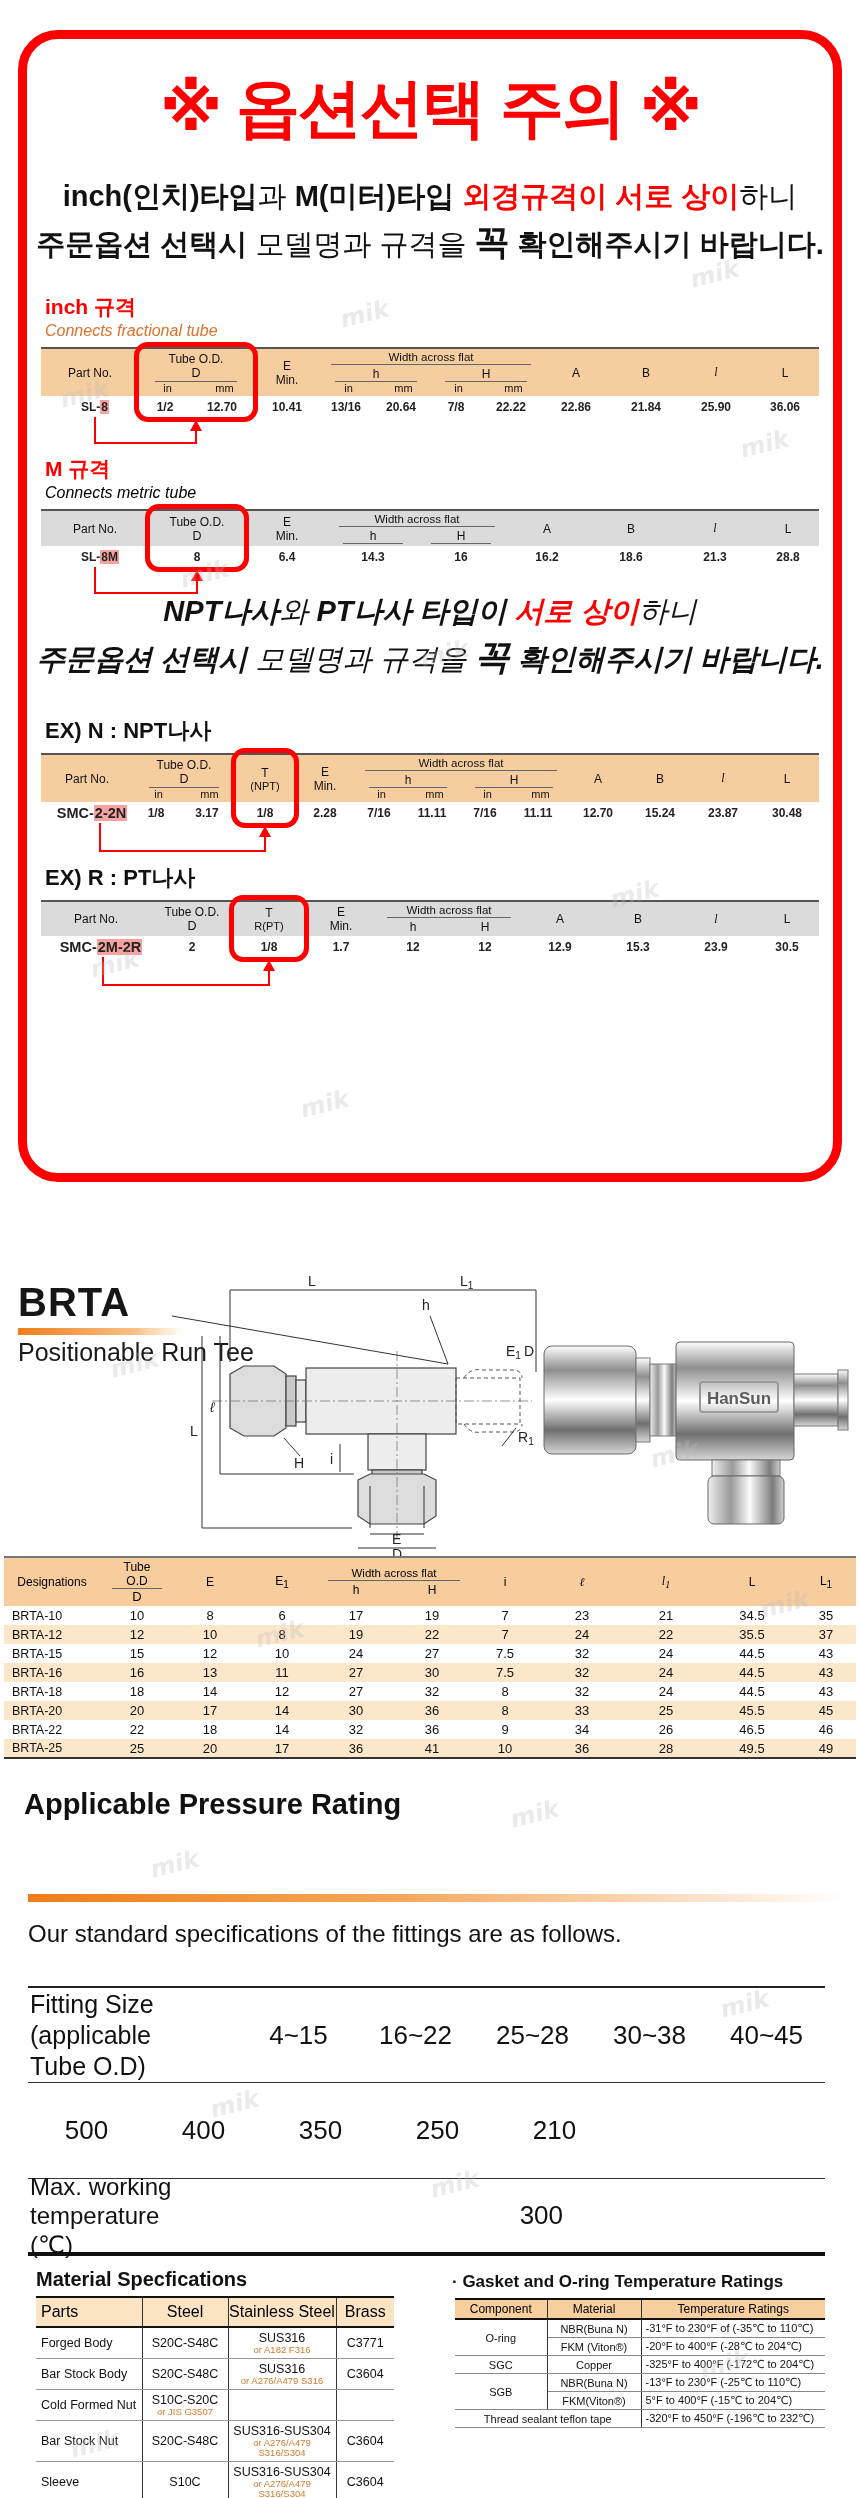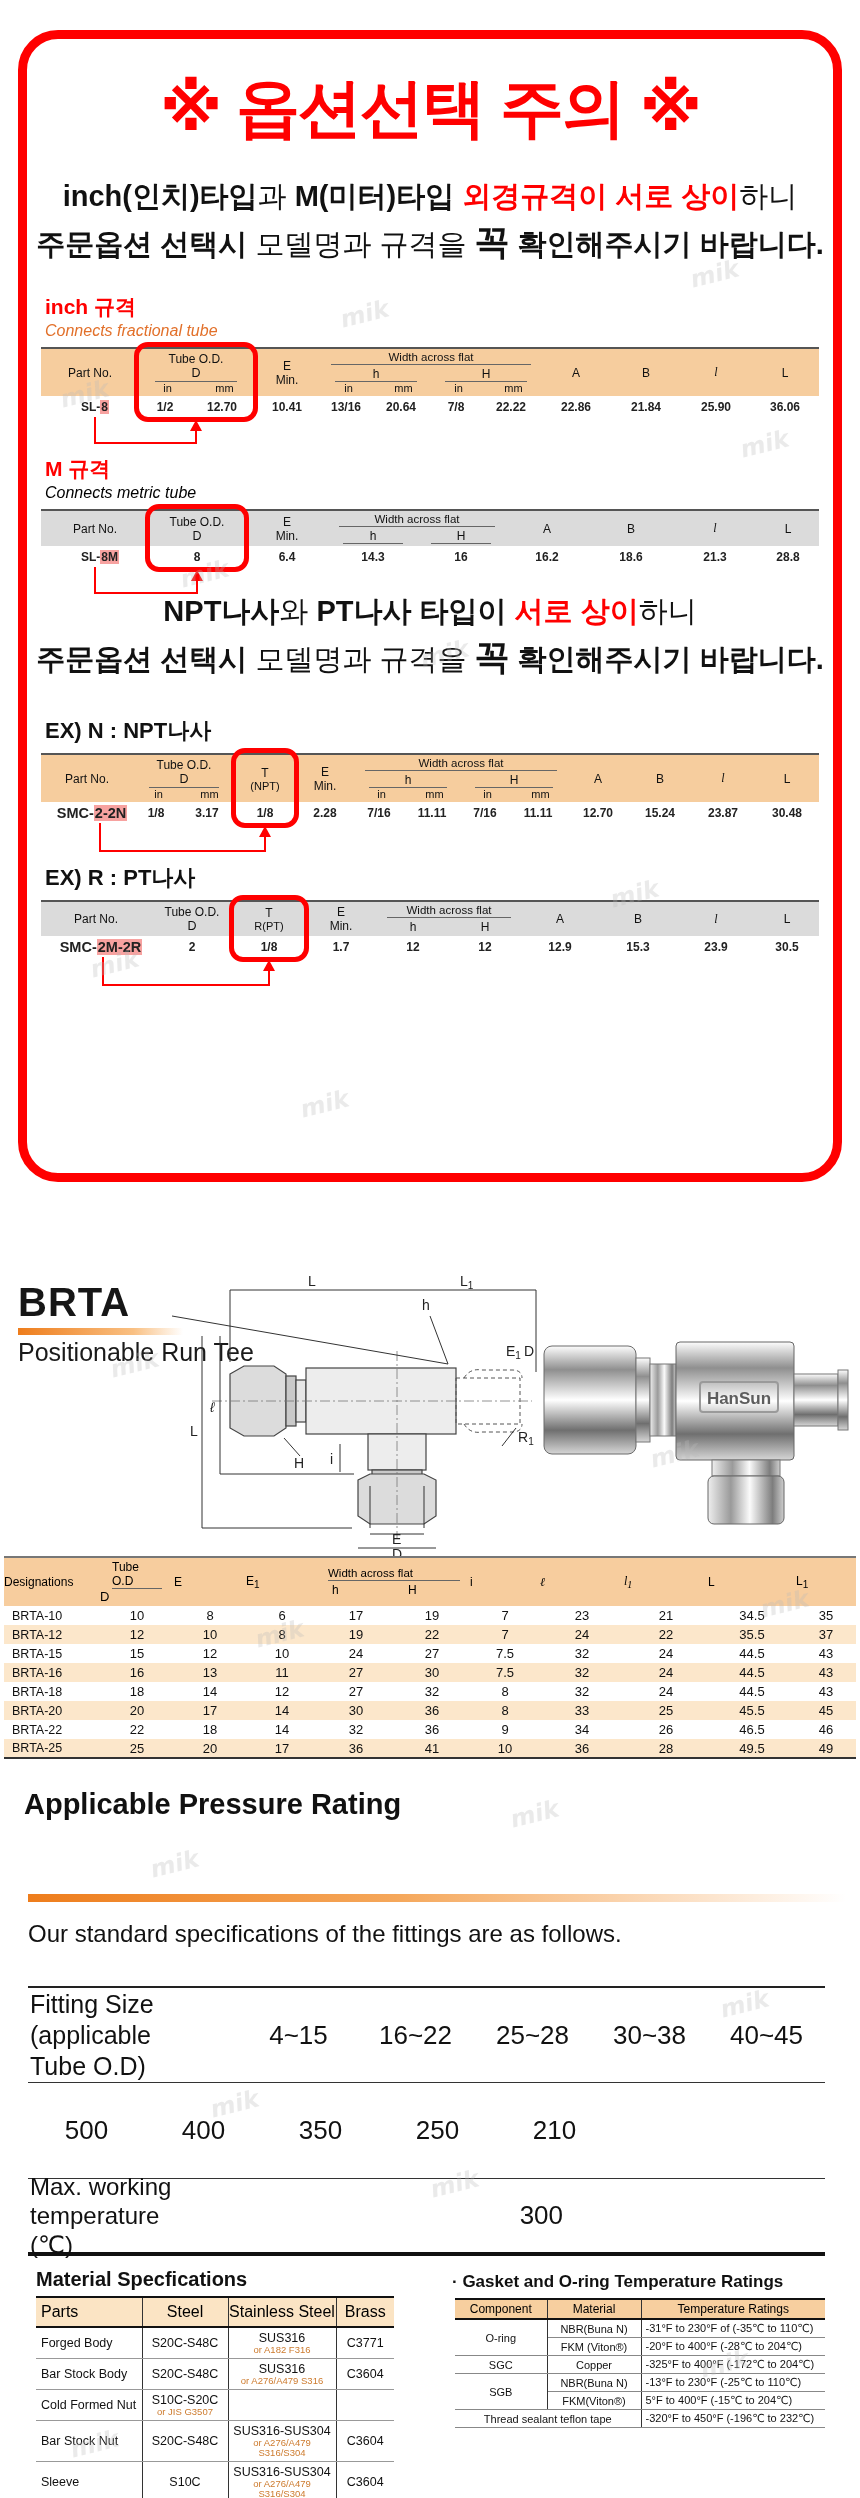--- a/index.html
+++ b/index.html
@@ -47,21 +47,21 @@
   .brta-sec { position:absolute; left:0; top:1276px; width:768px; height:280px; }
   .brta-title { position:absolute; left:18px; top:4px; font-size:40px; font-weight:bold; color:#161616; letter-spacing:1px; }
   .brta-bar { position:absolute; left:18px; top:52px; width:165px; height:7px; background:linear-gradient(to right,#ee7d1c,#f9c083 70%,#fff); }
   .brta-subtitle { position:absolute; left:18px; top:62px; font-size:25px; color:#1a1a1a; }
   .diagram { position:absolute; left:172px; top:0; }
   .photo { position:absolute; left:540px; top:40px; }
 
   
   .brta-tbl-wrap { position:absolute; left:4px; top:1556px; width:852px; }
   table.brta { border-collapse:collapse; table-layout:fixed; width:852px; border-top:2px solid #777; border-bottom:2px solid #333; }
-  table.brta th { font-weight:normal; font-size:12px; background:#f7cd9e; text-align:left; vertical-align:middle; padding:2px 0; }
+  table.brta th { font-weight:normal; font-size:12px; background:#f7cd9e; text-align:center; vertical-align:middle; padding:2px 0; }
   table.brta td { font-size:13px; color:#111; text-align:center; height:19px; }
   table.brta tbody tr:nth-child(even) td { background:#fce7cb; }
   table.brta td.desig { text-align:left; padding-left:8px; font-size:12.5px; }
 
   
   .ap-head { position:absolute; left:24px; top:1788px; font-size:29px; font-weight:bold; color:#111; }
   .ap-bar { position:absolute; left:28px; top:1894px; width:818px; height:8px; background:linear-gradient(to right,#ee7d1c,#f5a75a 45%,#fff); }
   .ap-intro { position:absolute; left:28px; top:1920px; font-size:24px; color:#111; }
   .ptable { position:absolute; left:28px; top:1986px; width:797px; }
   .p-row { display:flex; align-items:center; border-top:2px solid #222; }
@@ -235,21 +235,21 @@
         </tr>
       </tbody>
         </table>
       <div class="redbox" style="left:104px; top:-5px; width:104px; height:calc(100% + 10px);"></div>
       <svg class="conn" style="left:50px;" width="120" height="34">
         <polyline points="4,1 4,27 106,27 106,14"></polyline>
           <polygon points="100,15 112,15 106,4"></polygon>
       </svg>
     </div>
 
-    <div class="notice" style="">
+    <div class="notice" style="font-style:italic;">
       <span class="b">NPT나사</span><span>와 </span><span class="b">PT나사 타입이 </span><span class="rd">서로 상이</span><span>하니</span><br>
       <span class="b">주문옵션 선택시</span><span> 모델명과 규격을 </span><span class="big">꼭</span><span class="b"> 확인해주시기 바랍니다.</span>
     </div>
 
     <div class="sec-head black" style="margin-top:34px; font-size:22px;">EX) N : NPT나사</div>
     <div class="tbl-wrap">
       <table class="spec">
         <colgroup>
             <col style="width:92px">
             <col style="width:46px">

